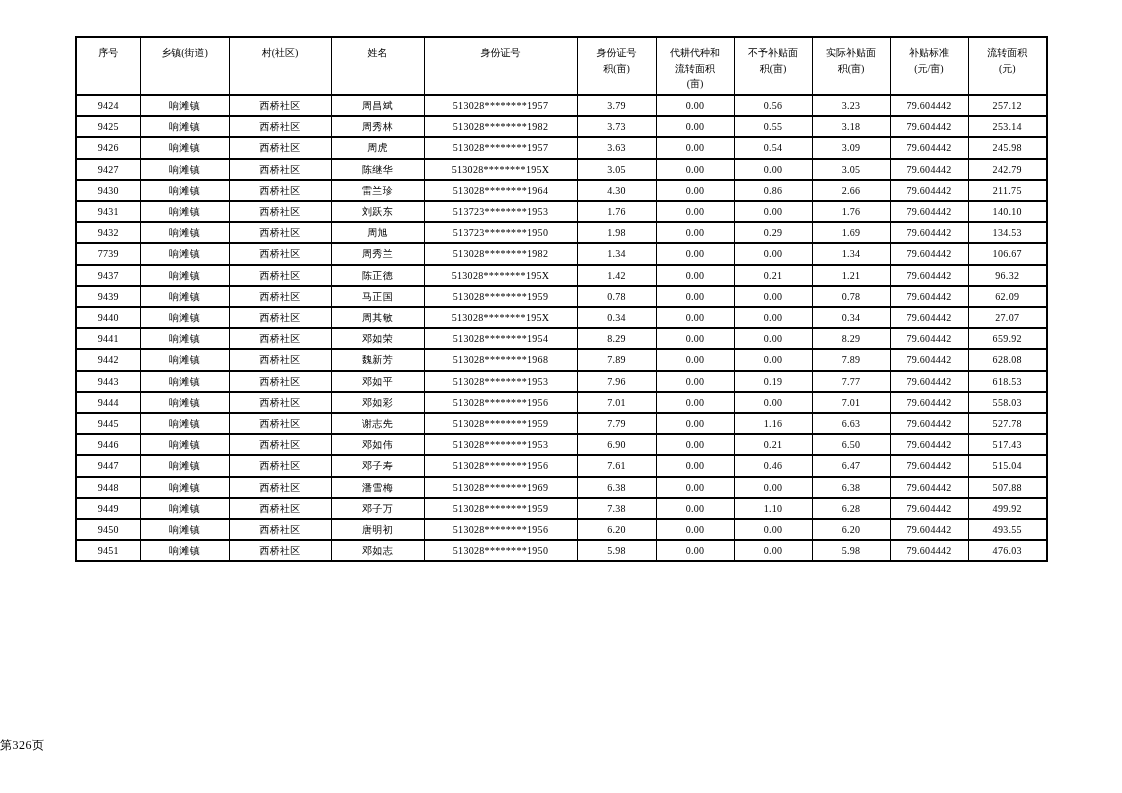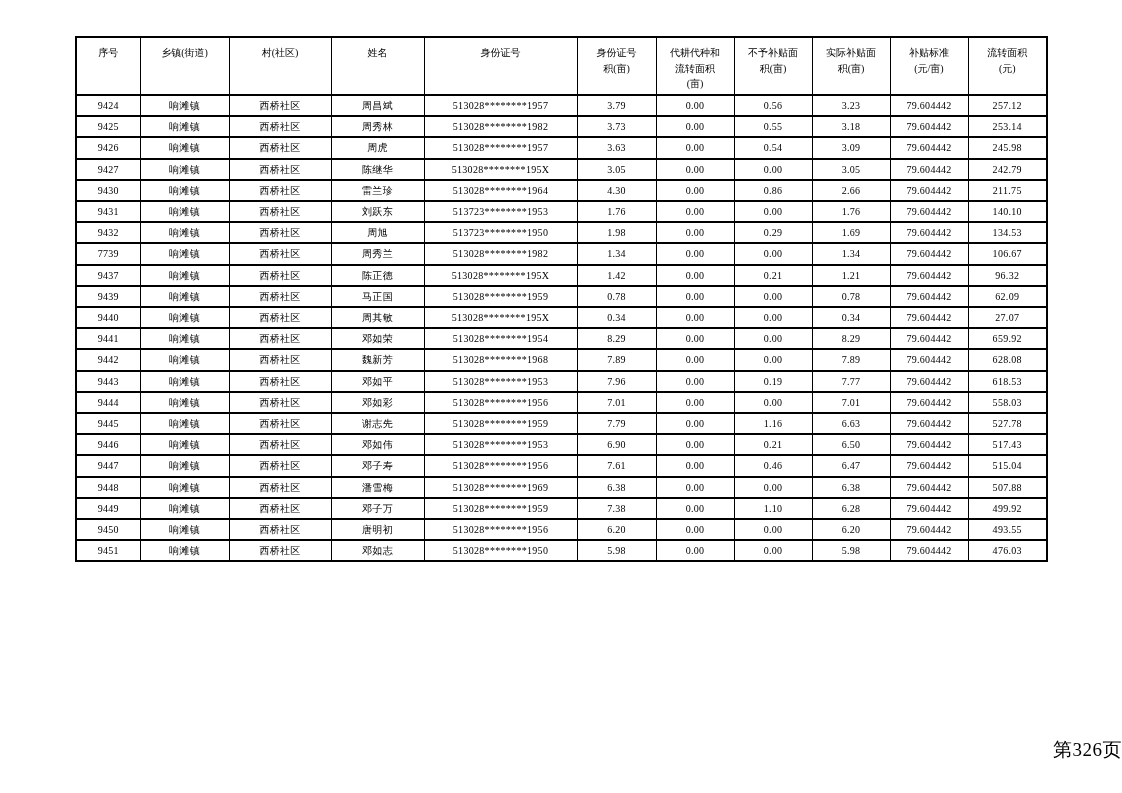--- a/index.html
+++ b/index.html
@@ -57,22 +57,22 @@
     line-height: 19.2px;
     overflow: hidden;
     white-space: nowrap;
     letter-spacing: 0.3px;
   }
   .footer {
     position: absolute;
     left: 0;
     top: 737px;
     width: 1122px;
-    text-align: right;
-    font-size: 19px;
+    text-align: left;
+    font-size: 12px;
     letter-spacing: 0.5px;
   }
 </style>
 </head>
 <body>
 
 <div class="page">
 
   <table class="subsidy">
     <colgroup>

